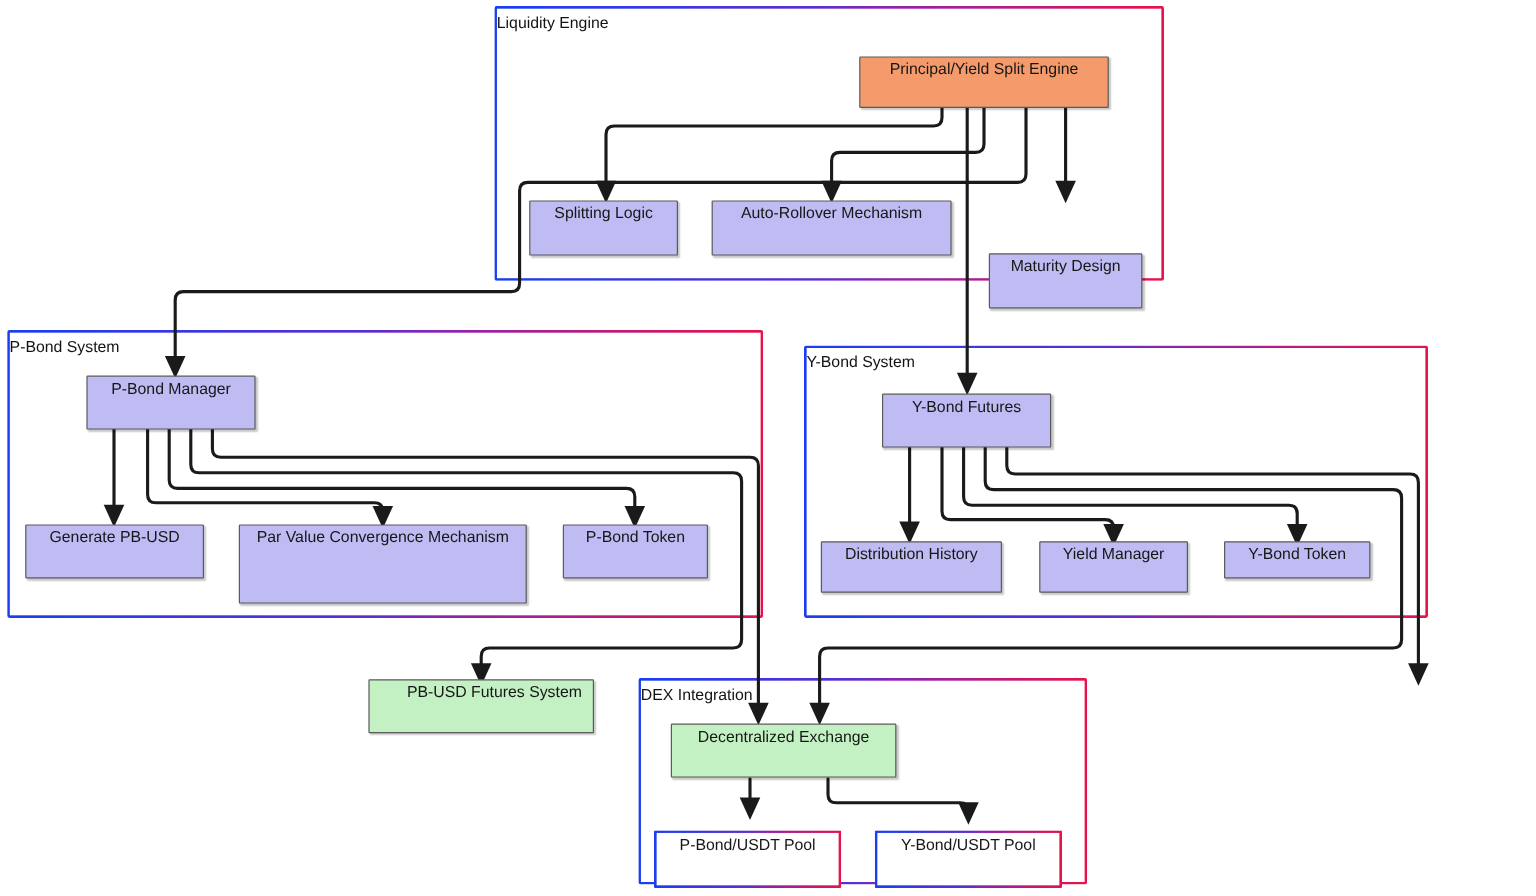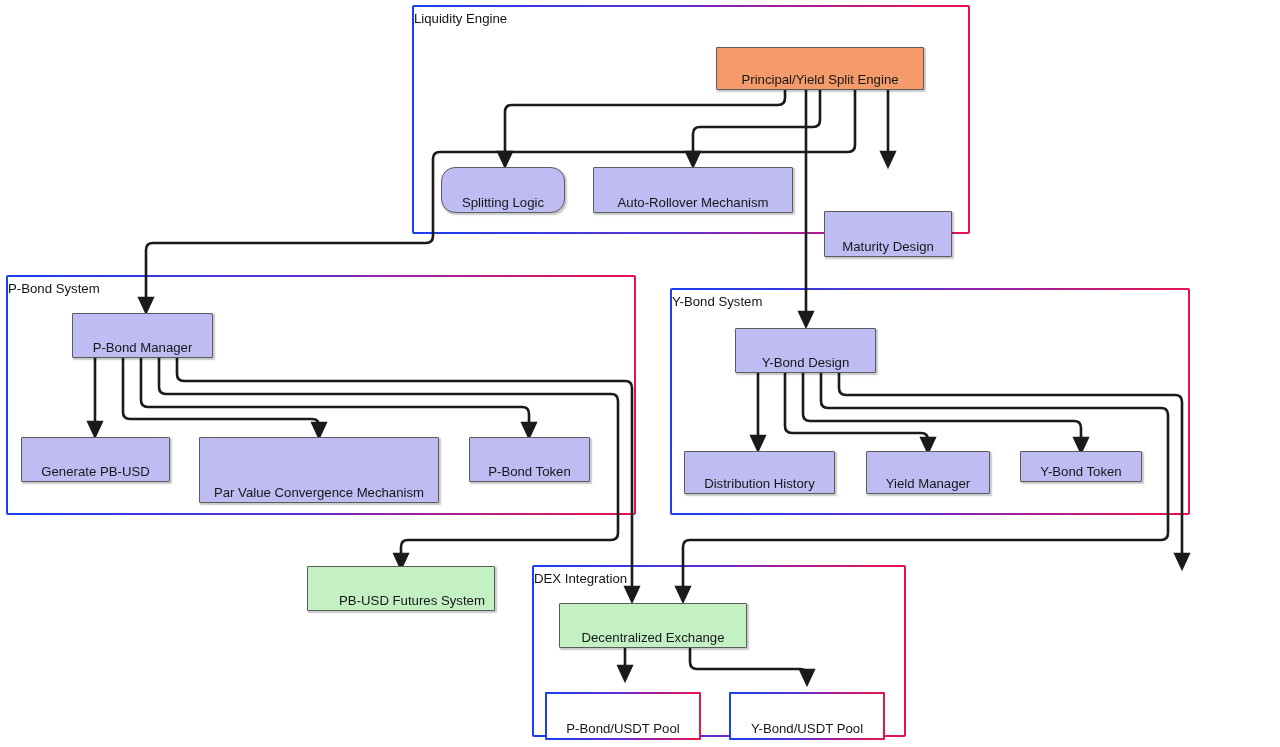--- a/index.html
+++ b/index.html
@@ -23,21 +23,21 @@
     text-align:left;
     font-size:13.2px;
     color:#141414;
     line-height:16px;
     white-space:nowrap;
   }
 
   .node{
     position:absolute;
     box-sizing:border-box;
-    display:flex;align-items:flex-end;justify-content:center;
+    display:flex;align-items:flex-start;justify-content:center;
     text-align:center;
     font-size:13.2px;
     color:#171717;
     border:1.4px solid #5b5b5b;
     border-radius:1px;
     box-shadow:1.5px 1.5px 1.5px rgba(0,0,0,0.22);
     padding:0 6px;
     line-height:19px;
   }
   .n-purple{background:#bfbcf4;}
@@ -106,21 +106,21 @@
 
       <path d="M 625,649 L 625,674"></path>
       <path d="M 690,649 L 690,662 Q 690,669 697,669 L 800,669 Q 807,669 807,676 L 807,678"></path>
     </g>
   </svg>
 
   <div class="node n-orange" style="left:716px;top:47px;width:208px;height:43px;">
     <span>Principal/Yield Split Engine</span>
   </div>
 
-  <div class="node n-purple" style="left:441px;top:167px;width:124px;height:46px;border-radius:14px;">
+  <div class="node n-purple" style="left:441px;top:167px;width:124px;height:46px;">
     <span>Splitting Logic</span>
   </div>
 
   <div class="node n-purple" style="left:593px;top:167px;width:200px;height:46px;">
     <span>Auto-Rollover Mechanism</span>
   </div>
 
   <div class="node n-purple" style="left:824px;top:167px;width:128px;height:46px;margin-top:44px;">
     <span>Maturity Design</span>
   </div>
@@ -135,21 +135,21 @@
 
   <div class="node n-purple" style="left:199px;top:437px;width:240px;height:66px;">
     <span>Par Value Convergence Mechanism</span>
   </div>
 
   <div class="node n-purple" style="left:469px;top:437px;width:121px;height:45px;">
     <span>P-Bond Token</span>
   </div>
 
   <div class="node n-purple" style="left:735px;top:328px;width:141px;height:45px;">
-    <span>Y-Bond Design</span>
+    <span>Y-Bond Futures</span>
   </div>
 
   <div class="node n-purple" style="left:684px;top:451px;width:151px;height:43px;">
     <span>Distribution History</span>
   </div>
 
   <div class="node n-purple" style="left:866px;top:451px;width:124px;height:43px;">
     <span>Yield Manager</span>
   </div>
 

